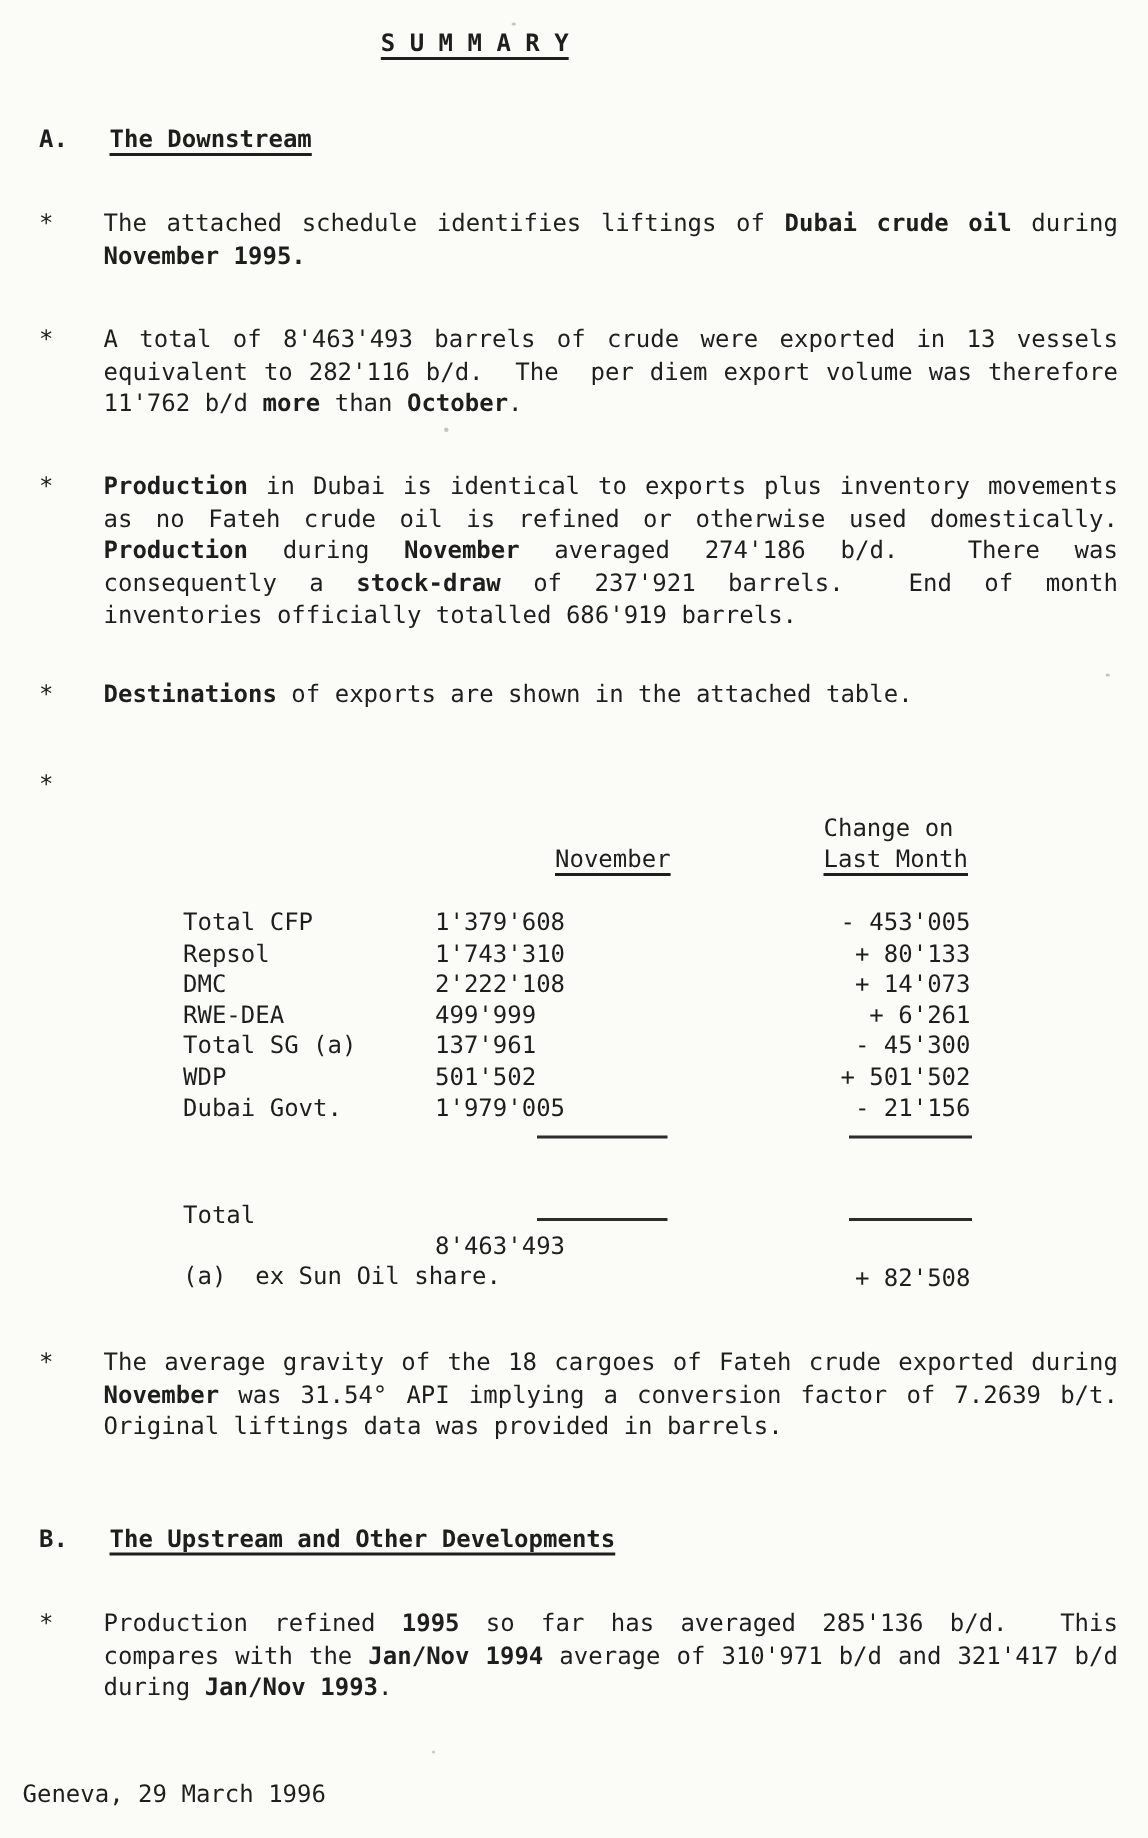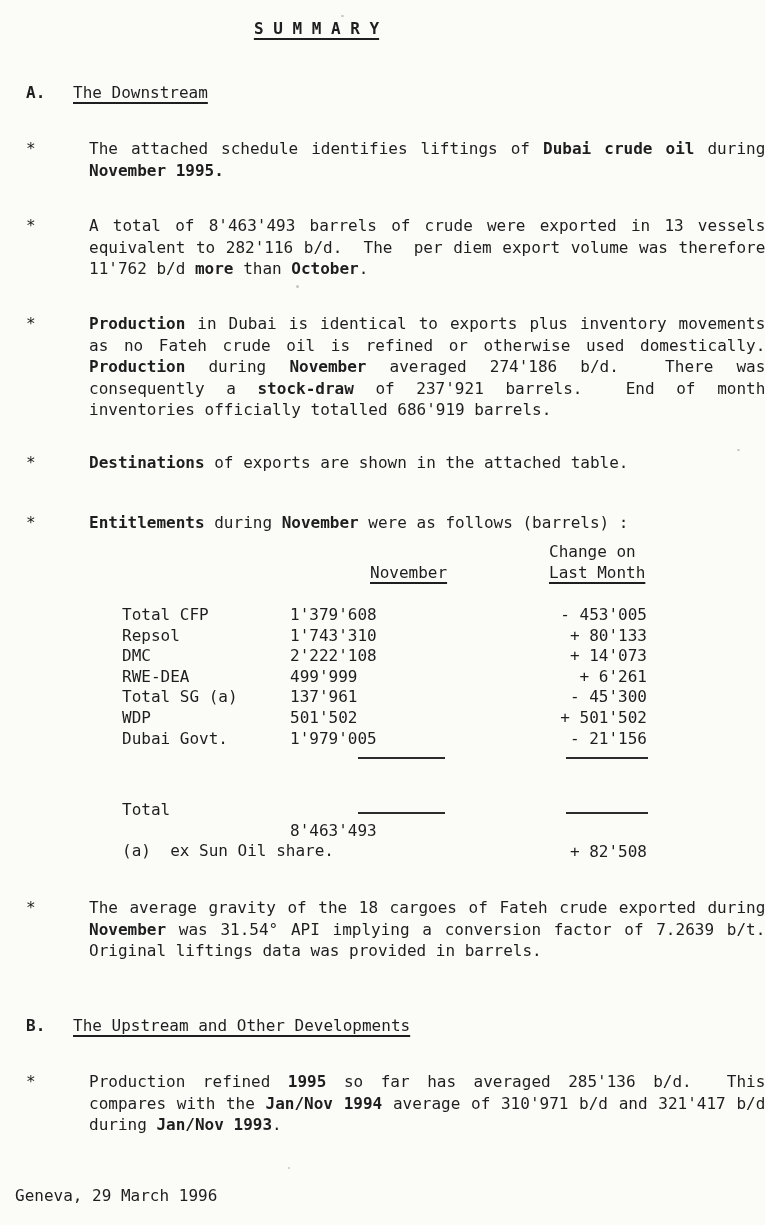--- a/index.html
+++ b/index.html
@@ -7,24 +7,24 @@
     width:765px;height:1225px;position:relative;overflow:hidden;
     background:#fbfbf8;color:#1e1e1e;
     font-family:"DejaVu Sans Mono",monospace;
     font-size:16px;line-height:21px;
   }
   .abs{position:absolute}
   b{font-weight:bold}
   .u{text-decoration:underline;text-decoration-thickness:2px;text-underline-offset:4px}
   .title{left:0;top:18px;width:633px;text-align:center;font-weight:bold}
   .sec-label{left:26px;font-weight:bold}
-  .sec-head{left:73px;font-weight:normal}
+  .sec-head{left:73px;font-weight:bold}
   .bullet{position:absolute;left:0;width:765px}
   .marker{position:absolute;left:26px;top:0}
-  .btext{margin-left:89px;width:calc(70ch + 2px);text-align:justify;white-space:pre-wrap;line-height:21.5px}
+  .btext{margin-left:69px;width:calc(70ch + 2px);text-align:justify;white-space:pre-wrap;line-height:21.5px}
   .trow{position:absolute;left:0;width:765px;white-space:pre}
   .tlabel{position:absolute;left:122px;white-space:pre}
   .tnov{position:absolute;left:290px;width:155px;white-space:pre}
   .tchg{position:absolute;left:490px;width:157px;text-align:right;white-space:pre}
   .hnov{position:absolute;left:370px;top:562px}
   .hchg1{position:absolute;left:549px;top:541px}
   .hchg2{position:absolute;left:549px;top:562px}
   .rule{position:absolute;height:2px;background:#2c2c2c}
   .rule-nov1{left:358px;top:757px;width:87px}
   .rule-chg1{left:566px;top:757px;width:82px}
@@ -54,21 +54,20 @@
     <div class="bullet" style="top: 313px;">
       <span class="marker">*</span>
       <div class="btext"><b>Production</b><span> in Dubai is identical to exports plus inventory movements as no Fateh crude oil is refined or otherwise used domestically.  </span><b>Production</b><span> during </span><b>November</b><span> averaged 274'186 b/d.  There was consequently a </span><b>stock-draw</b><span> of 237'921 barrels.  End of month inventories officially totalled 686'919 barrels.</span></div>
     </div>
     <div class="bullet" style="top: 452px;">
       <span class="marker">*</span>
       <div class="btext"><b>Destinations</b><span> of exports are shown in the attached table.</span></div>
     </div>
     <div class="bullet" style="top: 512px;">
       <span class="marker">*</span>
-      <div class="btext"><b>Entitlements</b><span> during </span><b>November</b><span> were as follows (barrels) :</span></div>
     </div>
     <div class="bullet" style="top: 897px;">
       <span class="marker">*</span>
       <div class="btext"><span>The average gravity of the 18 cargoes of Fateh crude exported during </span><b>November</b><span> was 31.54° API implying a conversion factor of 7.2639 b/t.  Original liftings data was provided in barrels.</span></div>
     </div>
   </div>
 
 <div>
   <div class="hnov"><span class="u">November</span></div>
   <div class="hchg1">Change on</div>

